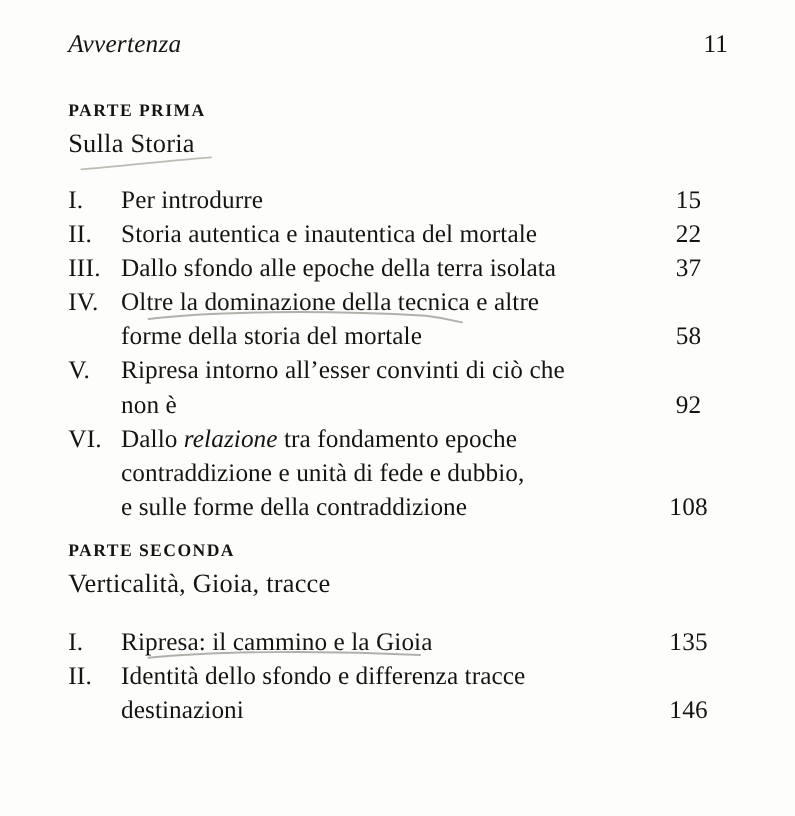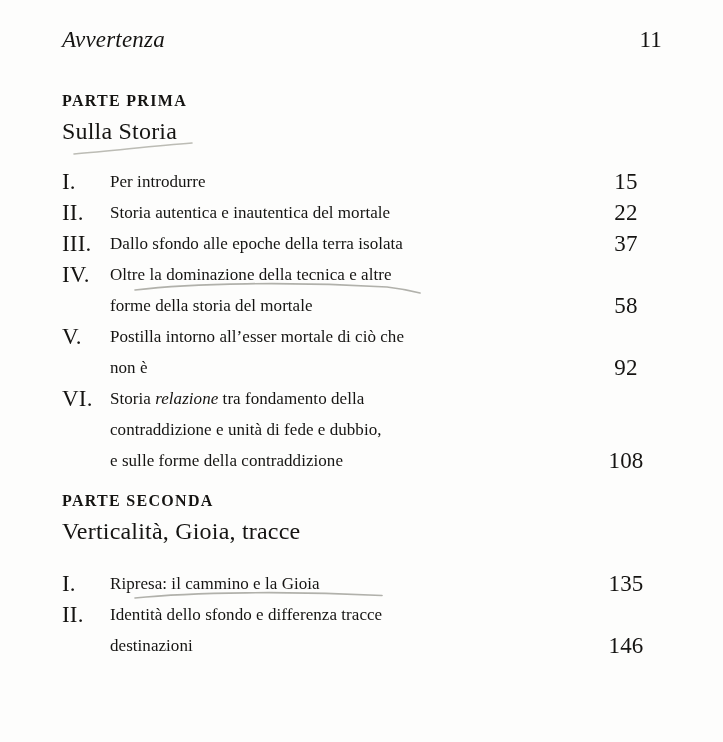--- a/index.html
+++ b/index.html
@@ -33,21 +33,21 @@
 
   .num {
     font-size: 23px;
     line-height: 31px;
     text-align: left;
     white-space: nowrap;
     letter-spacing: 0.2px;
   }
 
   .title {
-    font-size: 17px;
+    font-size: 23px;
     line-height: 31px;
     text-align: left;
     letter-spacing: 0.05px;
   }
 
   .title .it {
     font-style: italic;
   }
 
   .pageno {
@@ -179,30 +179,30 @@
       <div class="pencil" style="left:70px; top:22px;">
         <svg width="310" height="16" viewBox="0 0 310 16">
           <path d="M3 9 C 60 2, 160 0.5, 255 6 C 268 7.5, 278 9.5, 288 12" stroke="#a9a9a2" stroke-width="1.7" fill="none" stroke-linecap="round" opacity="0.9"></path>
         </svg>
       </div>
     </div>
 
     <div class="toc-row">
       <span class="num">V.</span>
       <span class="title">
-        <span>Postilla intorno all’esser mortale di ciò che</span><br>
+        <span>Ripresa intorno all’esser convinti di ciò che</span><br>
         <span>non è</span>
       </span>
       <span class="pageno bottom">92</span>
     </div>
 
     <div class="toc-row">
       <span class="num">VI.</span>
       <span class="title">
-        <span>Storia </span><span class="it">relazione</span><span> tra fondamento della</span><br>
+        <span>Dallo </span><span class="it">relazione</span><span> tra fondamento epoche</span><br>
         <span>contraddizione e unità di fede e dubbio,</span><br>
         <span>e sulle forme della contraddizione</span>
       </span>
       <span class="pageno bottom">108</span>
     </div>
 
   </div>
 
   <div class="part" id="part-two-heading" style="top:490px;">
     <div class="part-label">PARTE SECONDA</div>

